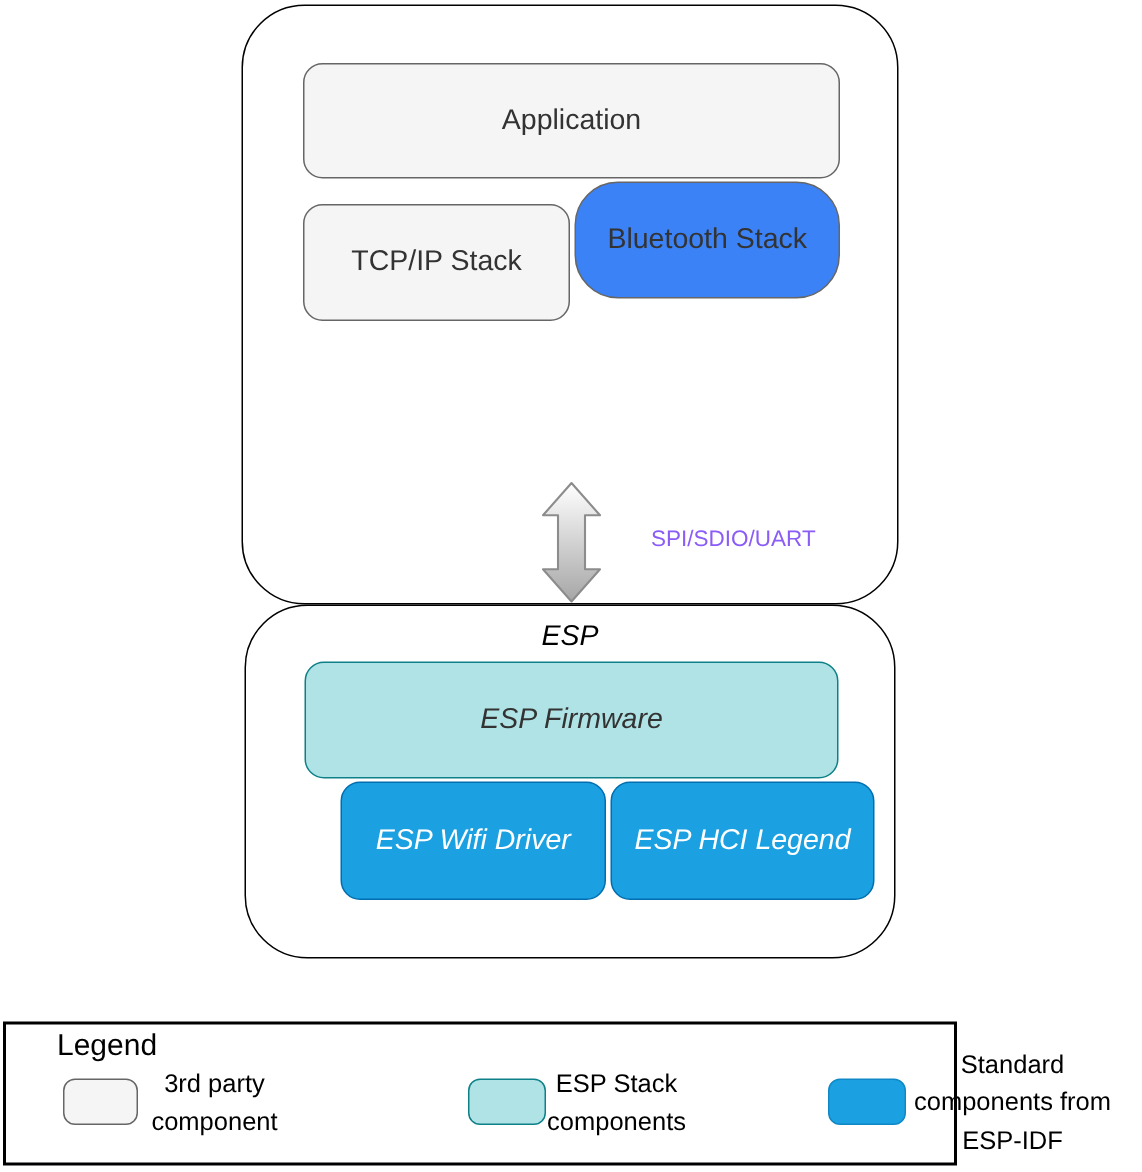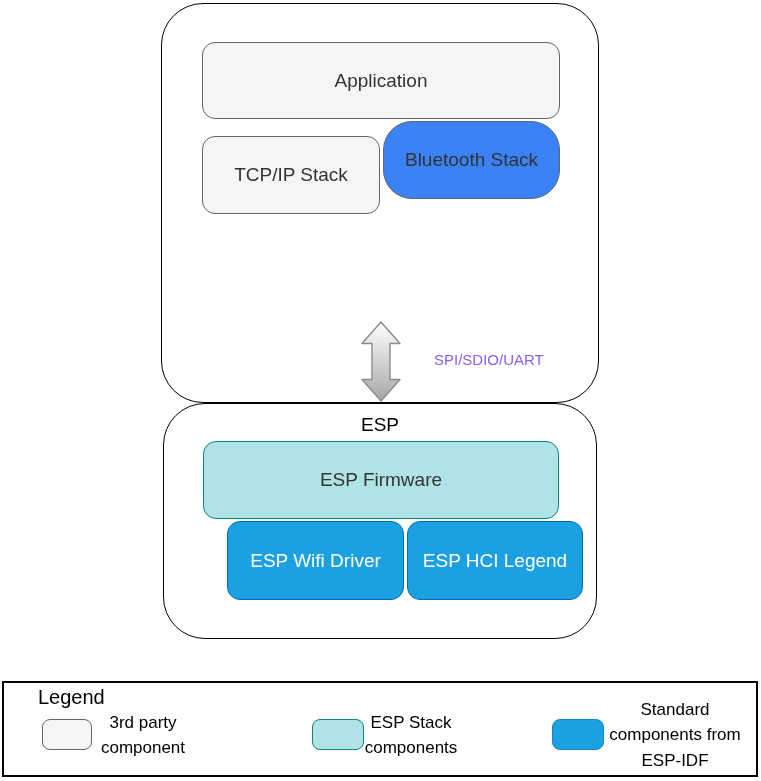--- a/index.html
+++ b/index.html
@@ -66,32 +66,32 @@
     position: absolute;
     left: 406px;
     top: 351px;
     font-size: 15px;
     color: #8b5cf6;
     white-space: nowrap;
     margin-left: 28px;
   }
 
   
-  .esp-container  { left: 163px; top: 403px; width: 434px; height: 236px; }
+  .esp-container  { left: 163px; top: 403px; width: 434px; height: 236px; font-style: italic; }
   .esp-label      { top: 10px; }
   .box-firmware   { left: 39px;  top: 37px;  width: 356px; height: 78px; }
   .box-wifi       { left: 39px;  top: 117px; width: 177px; height: 79px; }
   .box-hci        { left: 219px; top: 117px; width: 176px; height: 79px; }
 
   
   .legend {
     position: absolute;
     left: 2px;
     top: 681px;
-    width: 756px;
+    width: 636px;
     height: 96px;
     border: 2px solid #000000;
     box-sizing: border-box;
     background: #ffffff;
   }
   .legend-title {
     position: absolute;
     left: 34px;
     top: 3px;
     font-size: 20px;

